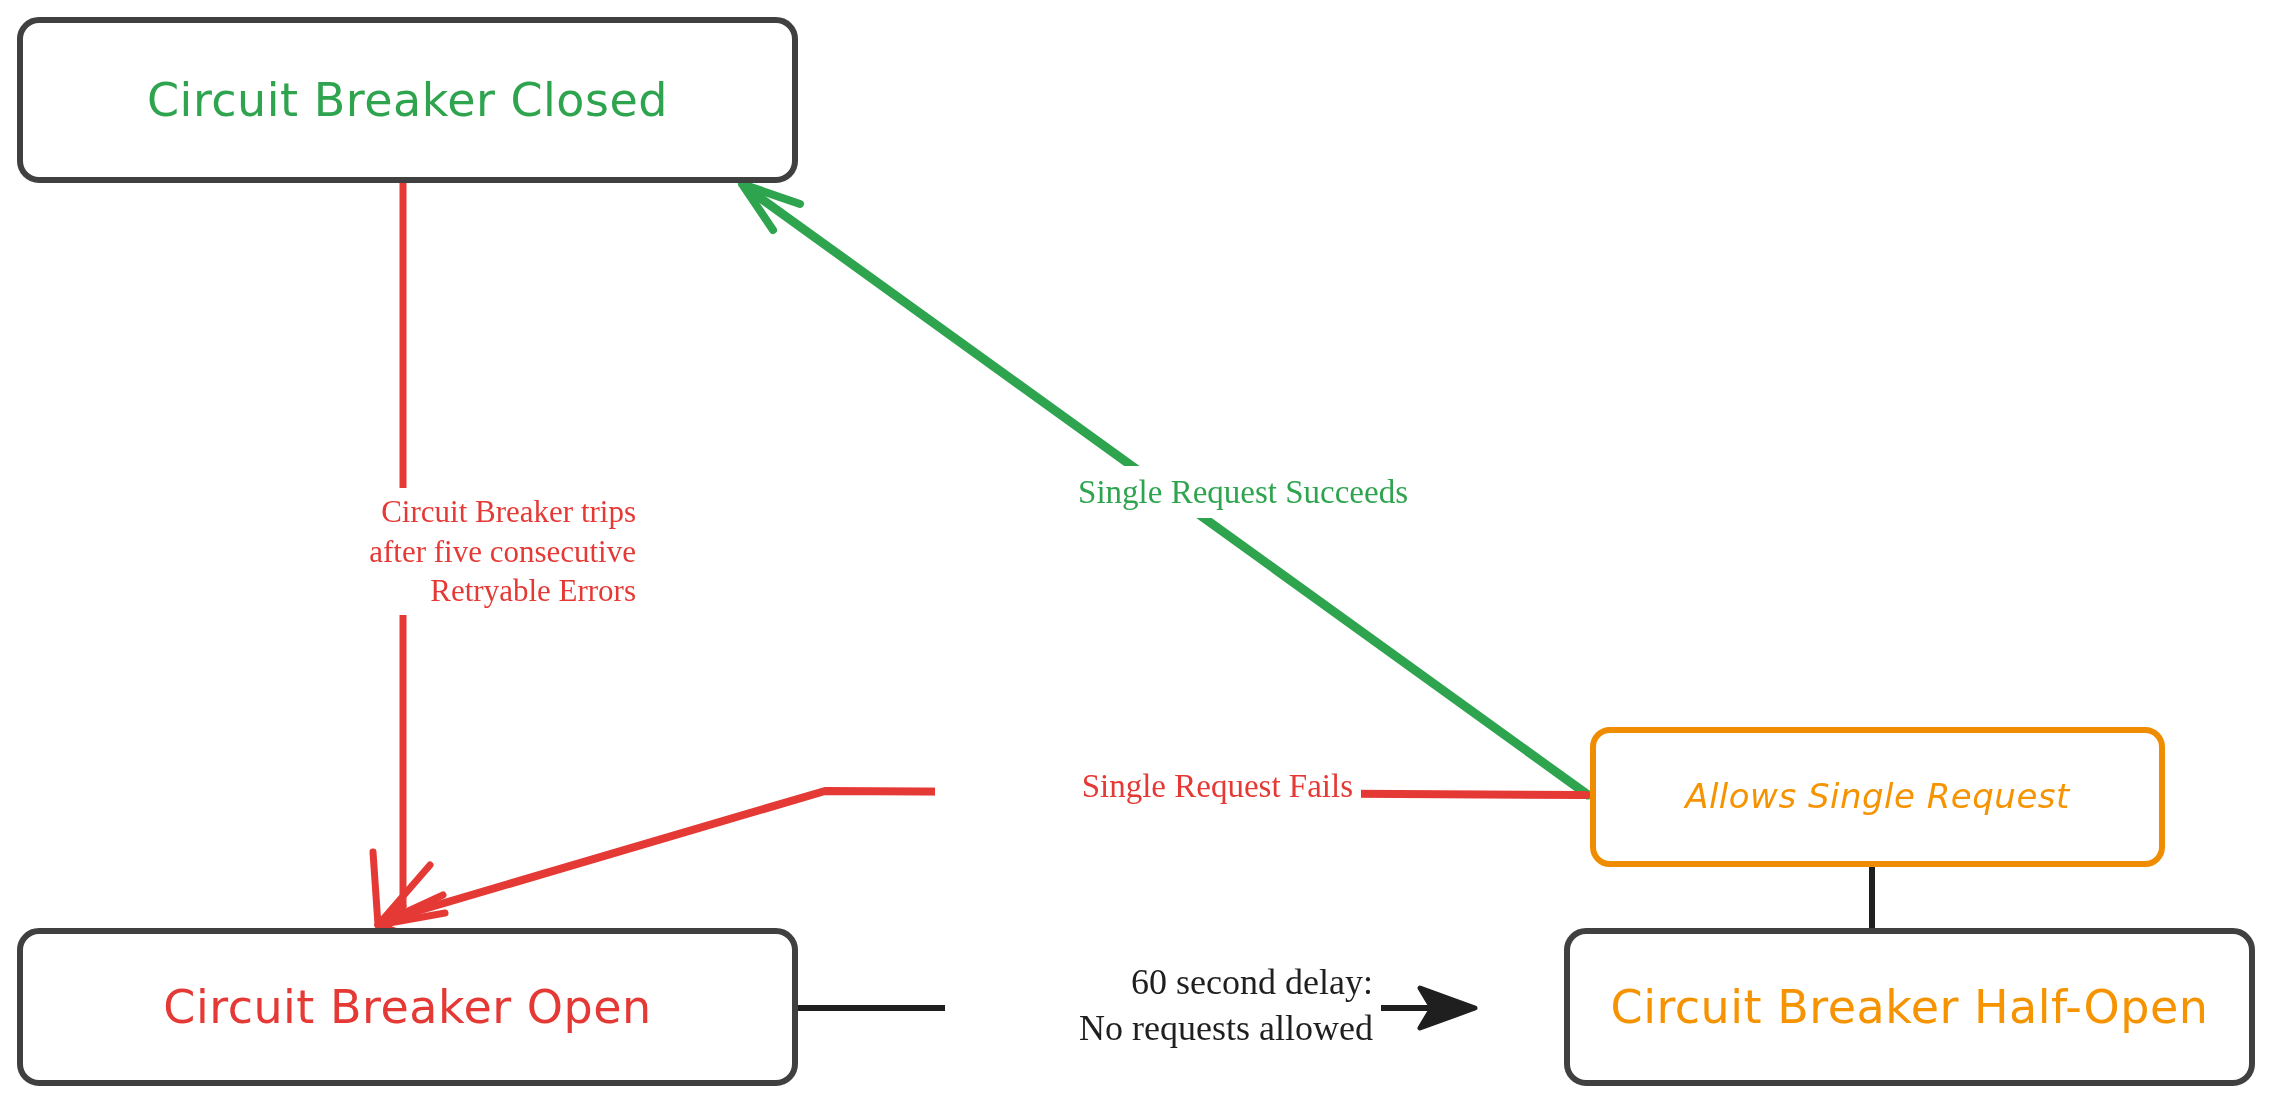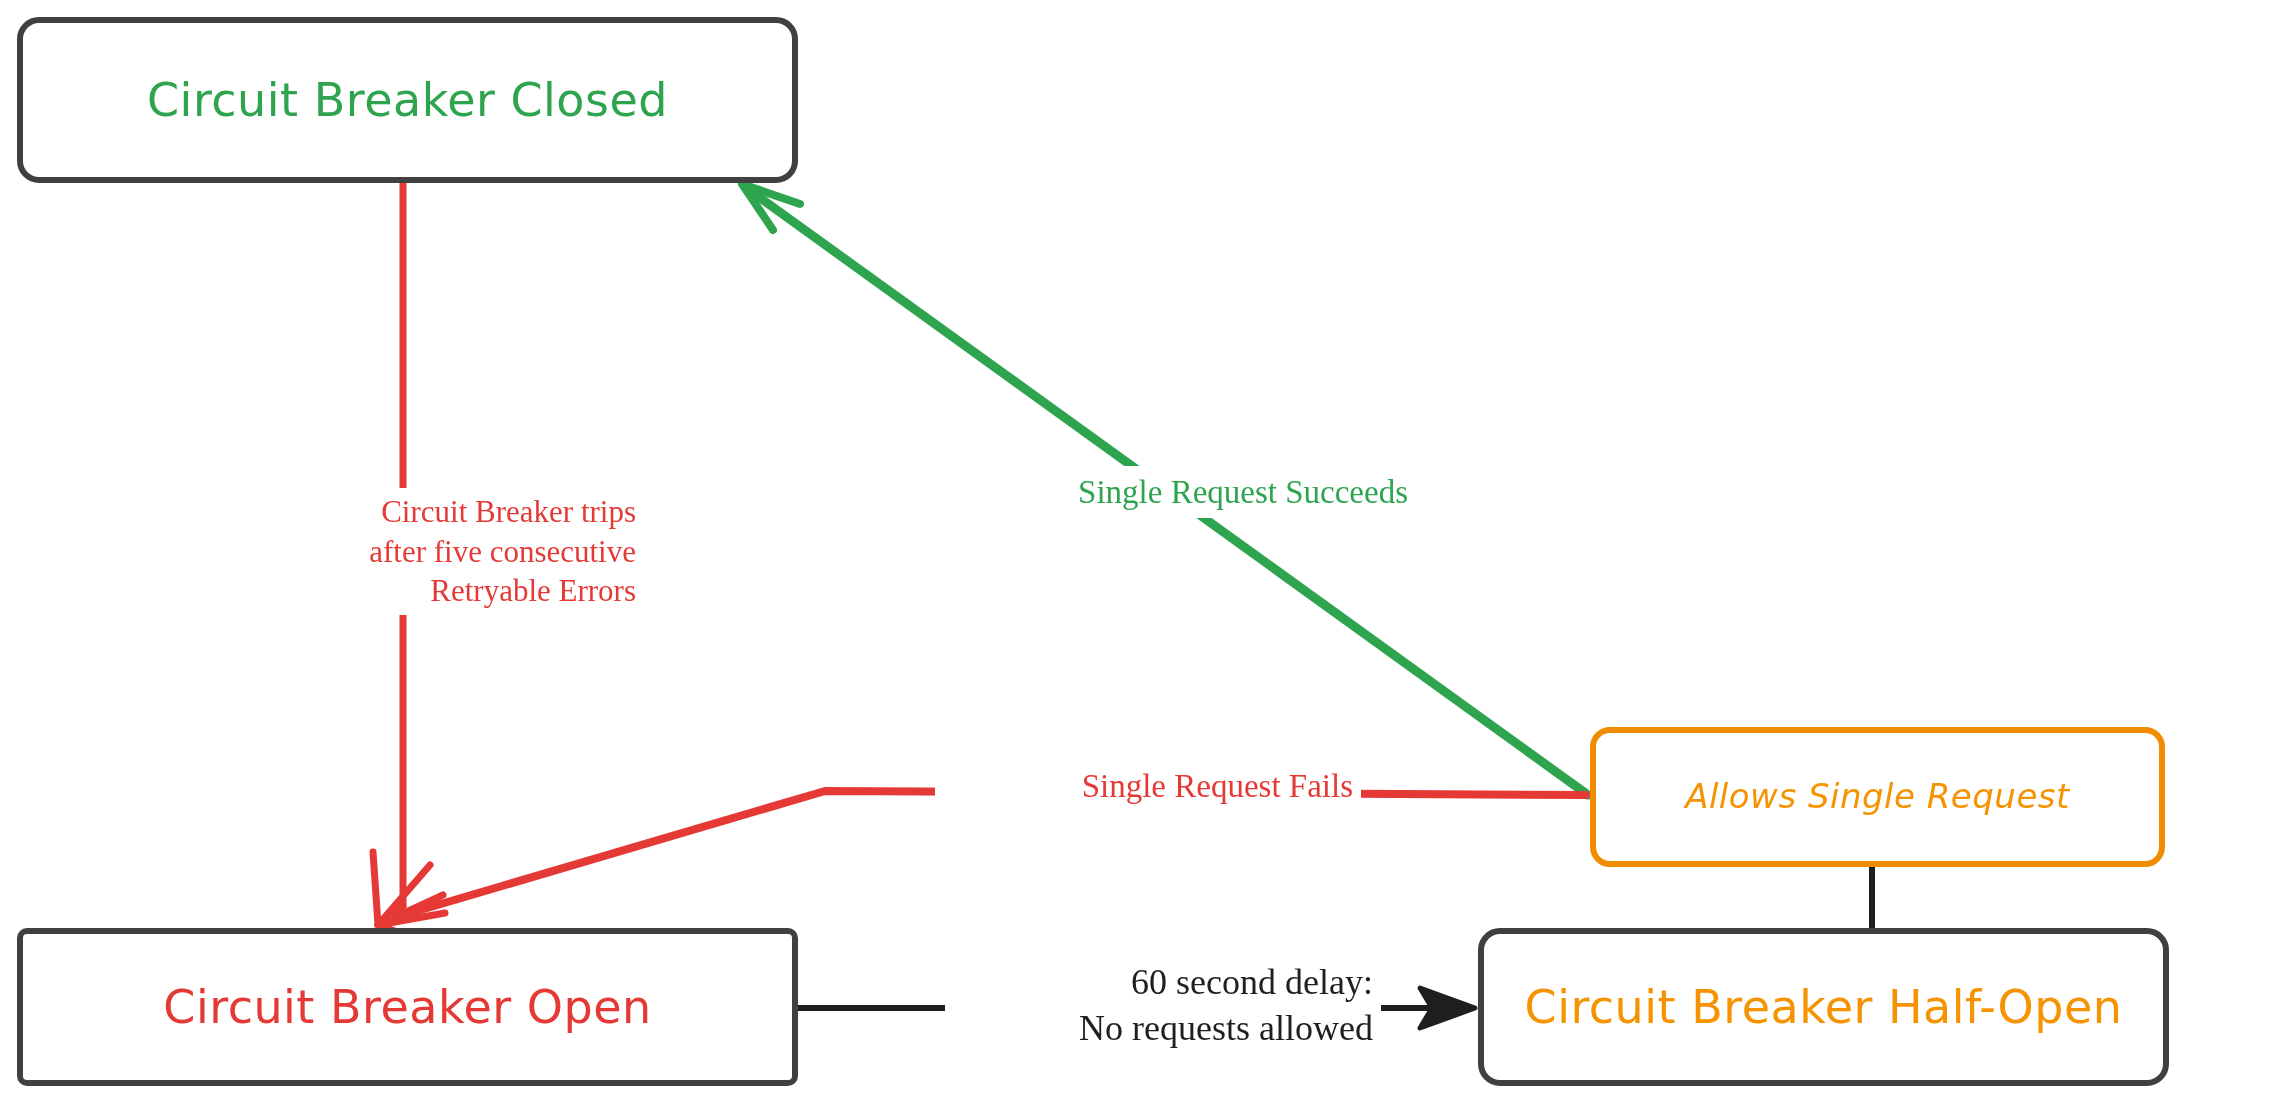--- a/index.html
+++ b/index.html
@@ -55,28 +55,27 @@
   }
   #node-closed .node-label {
     color: #2fa44f;
     font-size: 46px;
   }
   #node-open {
     left: 17px;
     top: 928px;
     width: 781px;
     height: 158px;
-    border-radius: 10px;
   }
   #node-open .node-label {
     color: #e53935;
     font-size: 46px;
   }
   #node-half-open {
-    left: 1478px;
+    left: 1564px;
     top: 928px;
     width: 691px;
     height: 158px;
     text-align: right;
   }
   #node-half-open .node-label {
     color: #f59300;
     font-size: 46px;
   }
   #node-allows-single-request {

